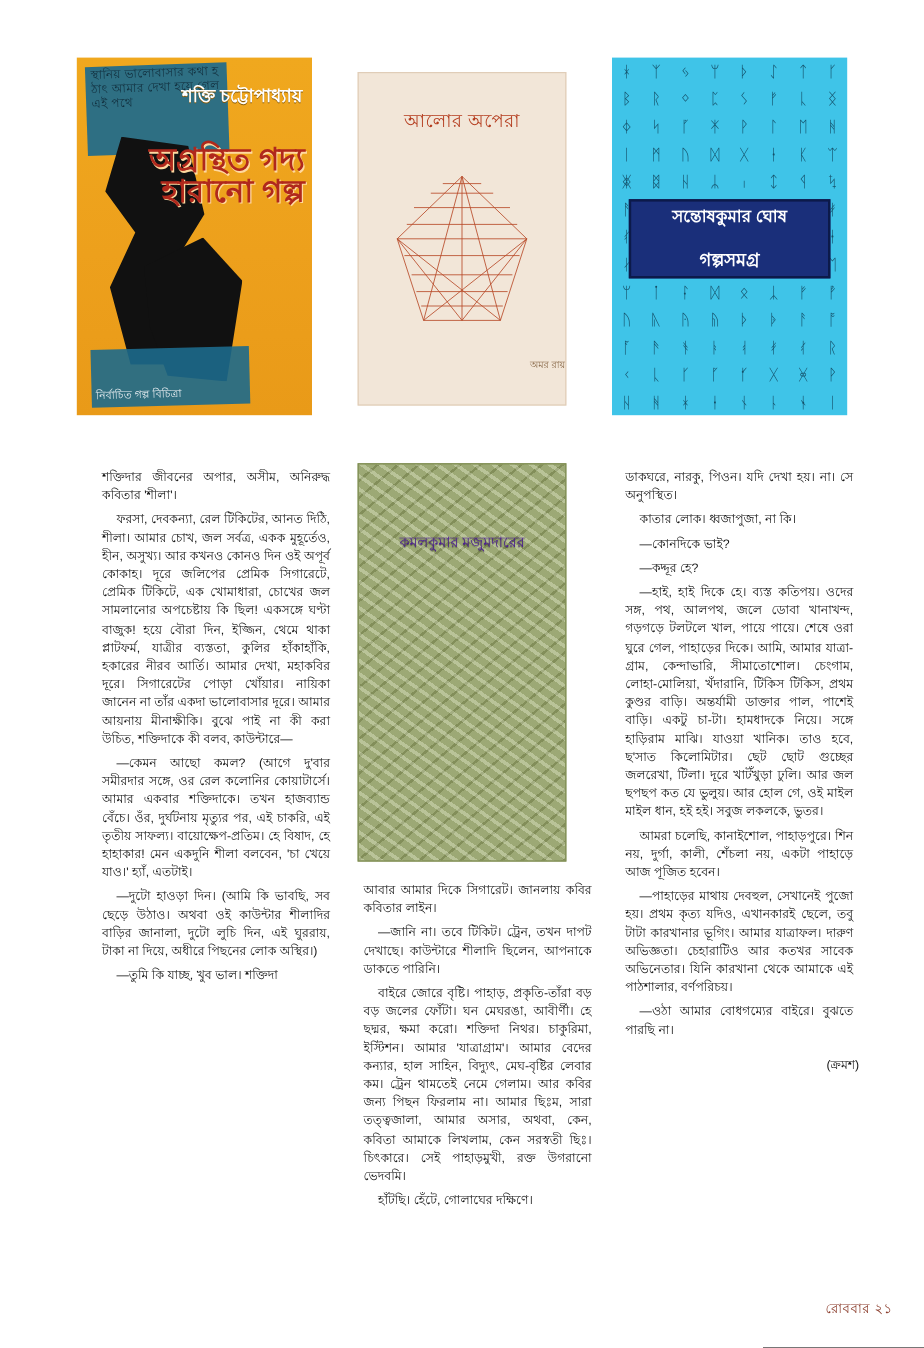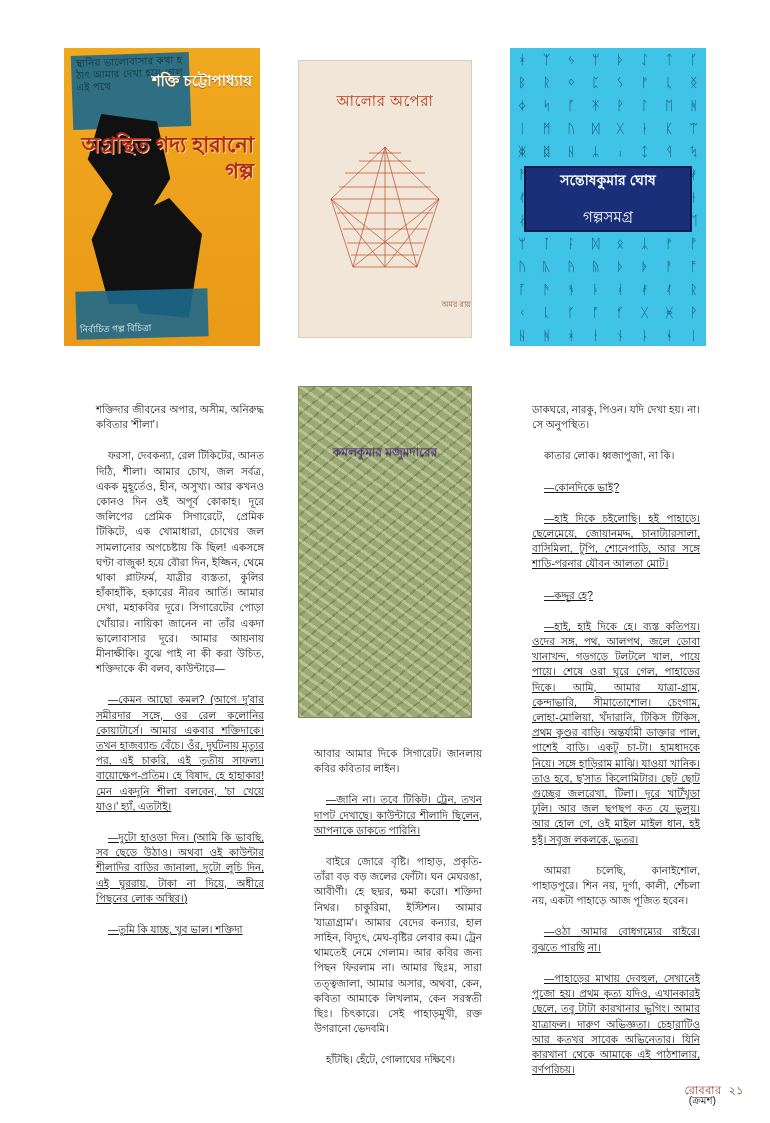--- a/index.html
+++ b/index.html
@@ -67,23 +67,23 @@
     right: 8px; top: 24px;
     color: #ffffff;
     font-size: 15px;
     line-height: 17px;
     text-align: right;
     font-weight: bold;
     text-shadow: 0 1px 0 #8a5a06;
   }
   .c1-title {
     position: absolute;
-    right: 6px; top: 84px;
+    right: 6px; top: 72px;
     color: #b0281c;
-    font-size: 21px;
+    font-size: 26px;
     line-height: 26px;
     text-align: right;
     font-weight: bold;
     text-shadow: 1px 1px 0 #ffd9a0;
   }
   .c1-figure {
     position: absolute;
     left: 18px; top: 66px;
     width: 96px; height: 190px;
     background: #111111;
@@ -170,21 +170,21 @@
     background: #1a2f7a;
     border: 2px solid #0c1a4a;
     color: #ffffff;
     display: flex;
     flex-direction: column;
     align-items: center;
     justify-content: center;
     gap: 12px;
   }
   .c3-author { font-size: 14px; font-weight: bold; }
-  .c3-title { font-size: 15px; font-weight: normal; }
+  .c3-title { font-size: 15px; font-weight: bold; }
 
   
   .cover4 {
     position: absolute;
     left: 298px;
     top: 386px;
     width: 172px;
     height: 330px;
     background: #9aa86a;
     overflow: hidden;
@@ -230,36 +230,35 @@
     bottom: 0;
     width: 213px;
     color: #141414;
     font-size: 10.3px;
     line-height: 15.2px;
     text-align: justify;
   }
   .col1 { left: 52px; width: 200px; }
   .col2 { left: 270px; width: 200px; top: 344px; bottom: 0; }
   .col3 { left: 488px; width: 200px; }
-  .col p { margin: 16px; }
+  .col p { margin: 5px; }
   .col p.ind { text-indent: 12px; }
-  .col p.dash { text-indent: 12px; text-decoration: underline; }
+  .col p.dash { text-indent: 12px; }
   .kromosh {
     margin-top: 14px;
     text-align: right;
     font-size: 10.3px;
   }
   .footer {
     position: absolute;
     right: 26px;
     bottom: 22px;
     color: #8a3b2a;
     font-size: 11px;
     letter-spacing: .5px;
-    font-family: Liberation Mono, monospace;
   }
 </style>
 </head>
 <body>
 
 <div class="page">
 
   <div class="covers-row">
 
     <div class="cover cover1">
@@ -434,25 +433,24 @@
       <p>আবার আমার দিকে সিগারেট। জানলায় কবির কবিতার লাইন।</p>
       <p class="dash">—জানি না। তবে টিকিট। ট্রেন, তখন দাপট দেখাছে। কাউন্টারে শীলাদি ছিলেন, আপনাকে ডাকতে পারিনি।</p>
       <p class="ind">বাইরে জোরে বৃষ্টি। পাহাড়, প্রকৃতি-তাঁরা বড় বড় জলের ফোঁটা। ঘন মেঘরঙা, আবীর্ণী। হে ছদ্মর, ক্ষমা করো। শক্তিদা নিথর। চাকুরিমা, ইস্টিশন। আমার 'যাত্রাগ্রাম'। আমার বেদের কন্যার, হাল সাহিন, বিদ্যুৎ, মেঘ-বৃষ্টির লেবার কম। ট্রেন থামতেই নেমে গেলাম। আর কবির জন্য পিছন ফিরলাম না। আমার ছিঃম, সারা তত্ত্বজালা, আমার অসার, অথবা, কেন, কবিতা আমাকে লিখলাম, কেন সরস্বতী ছিঃ। চিৎকারে। সেই পাহাড়মুখী, রক্ত উগরানো ভেদবমি।</p>
       <p class="ind">হাঁটছি। হেঁটে, গোলাঘের দক্ষিণে।</p>
     </div>
 
     <div class="col col3">
       <p>ডাকঘরে, নারকু, পিওন। যদি দেখা হয়। না। সে অনুপস্থিত।</p>
       <p class="ind">কাতার লোক। ধ্বজাপুজা, না কি।</p>
       <p class="dash">—কোনদিকে ভাই?</p>
-      <p class="dash">—হাই দিকে চইলোছি। হই পাহাড়ে। ছেলেমেয়ে, জোয়ানমদ্দ, চানাট্যারসালা, বাসিমিলা, টুপি, শোনেপাড়ি, আর সঙ্গে শাড়ি-পরনার যৌবন আলতা মোট।</p>
       <p class="dash">—কদ্দূর হে?</p>
       <p class="dash">—হাই, হাই দিকে হে। ব্যস্ত কতিপয়। ওদের সঙ্গ, পথ, আলপথ, জলে ডোবা খানাখন্দ, গড়গড়ে টলটলে খাল, পায়ে পায়ে। শেষে ওরা ঘুরে গেল, পাহাড়ের দিকে। আমি, আমার যাত্রা-গ্রাম, কেন্দাভারি, সীমাতোশোল। চেংগাম, লোহা-মোলিয়া, খঁদারানি, টিকিস টিকিস, প্রথম কুণ্ডর বাড়ি। অন্তর্যামী ডাক্তার পাল, পাশেই বাড়ি। একটু চা-টা। হামধাদকে নিয়ে। সঙ্গে হাড়িরাম মাঝি। যাওয়া খানিক। তাও হবে, ছ'সাত কিলোমিটার। ছেট ছোট গুচ্ছের জলরেখা, টিলা। দূরে খাটঁখুড়া ঢুলি। আর জল ছপছপ কত যে ভুলুয়। আর হোল গে, ওই মাইল মাইল ধান, হই হই। সবুজ লকলকে, ভুতর।</p>
       <p class="ind">আমরা চলেছি, কানাইশোল, পাহাড়পুরে। শিন নয়, দুর্গা, কালী, শেঁচলা নয়, একটা পাহাড়ে আজ পূজিত হবেন।</p>
+      <p class="dash">—পাহাড়ের মাথায় দেবহুল, সেখানেই পুজো হয়। প্রথম কৃত্য যদিও, এখানকারই ছেলে, তবু টাটা কারখানার ভূগিং। আমার যাত্রাফল। দারুণ অভিজ্ঞতা। চেহারাটিও আর কতখর সাবেক অভিনেতার। যিনি কারখানা থেকে আমাকে এই পাঠশালার, বর্ণপরিচয়।</p>
       <p class="dash">—ওঠা আমার বোধগম্যের বাইরে। বুঝতে পারছি না।</p>
-      <p class="dash">—পাহাড়ের মাথায় দেবহুল, সেখানেই পুজো হয়। প্রথম কৃত্য যদিও, এখানকারই ছেলে, তবু টাটা কারখানার ভূগিং। আমার যাত্রাফল। দারুণ অভিজ্ঞতা। চেহারাটিও আর কতখর সাবেক অভিনেতার। যিনি কারখানা থেকে আমাকে এই পাঠশালার, বর্ণপরিচয়।</p>
       <div class="kromosh">(ক্রমশ)</div>
     </div>
 
   </div>
 
   <div class="footer">রোববার ২১</div>
 </div>
 
 </body></html>

